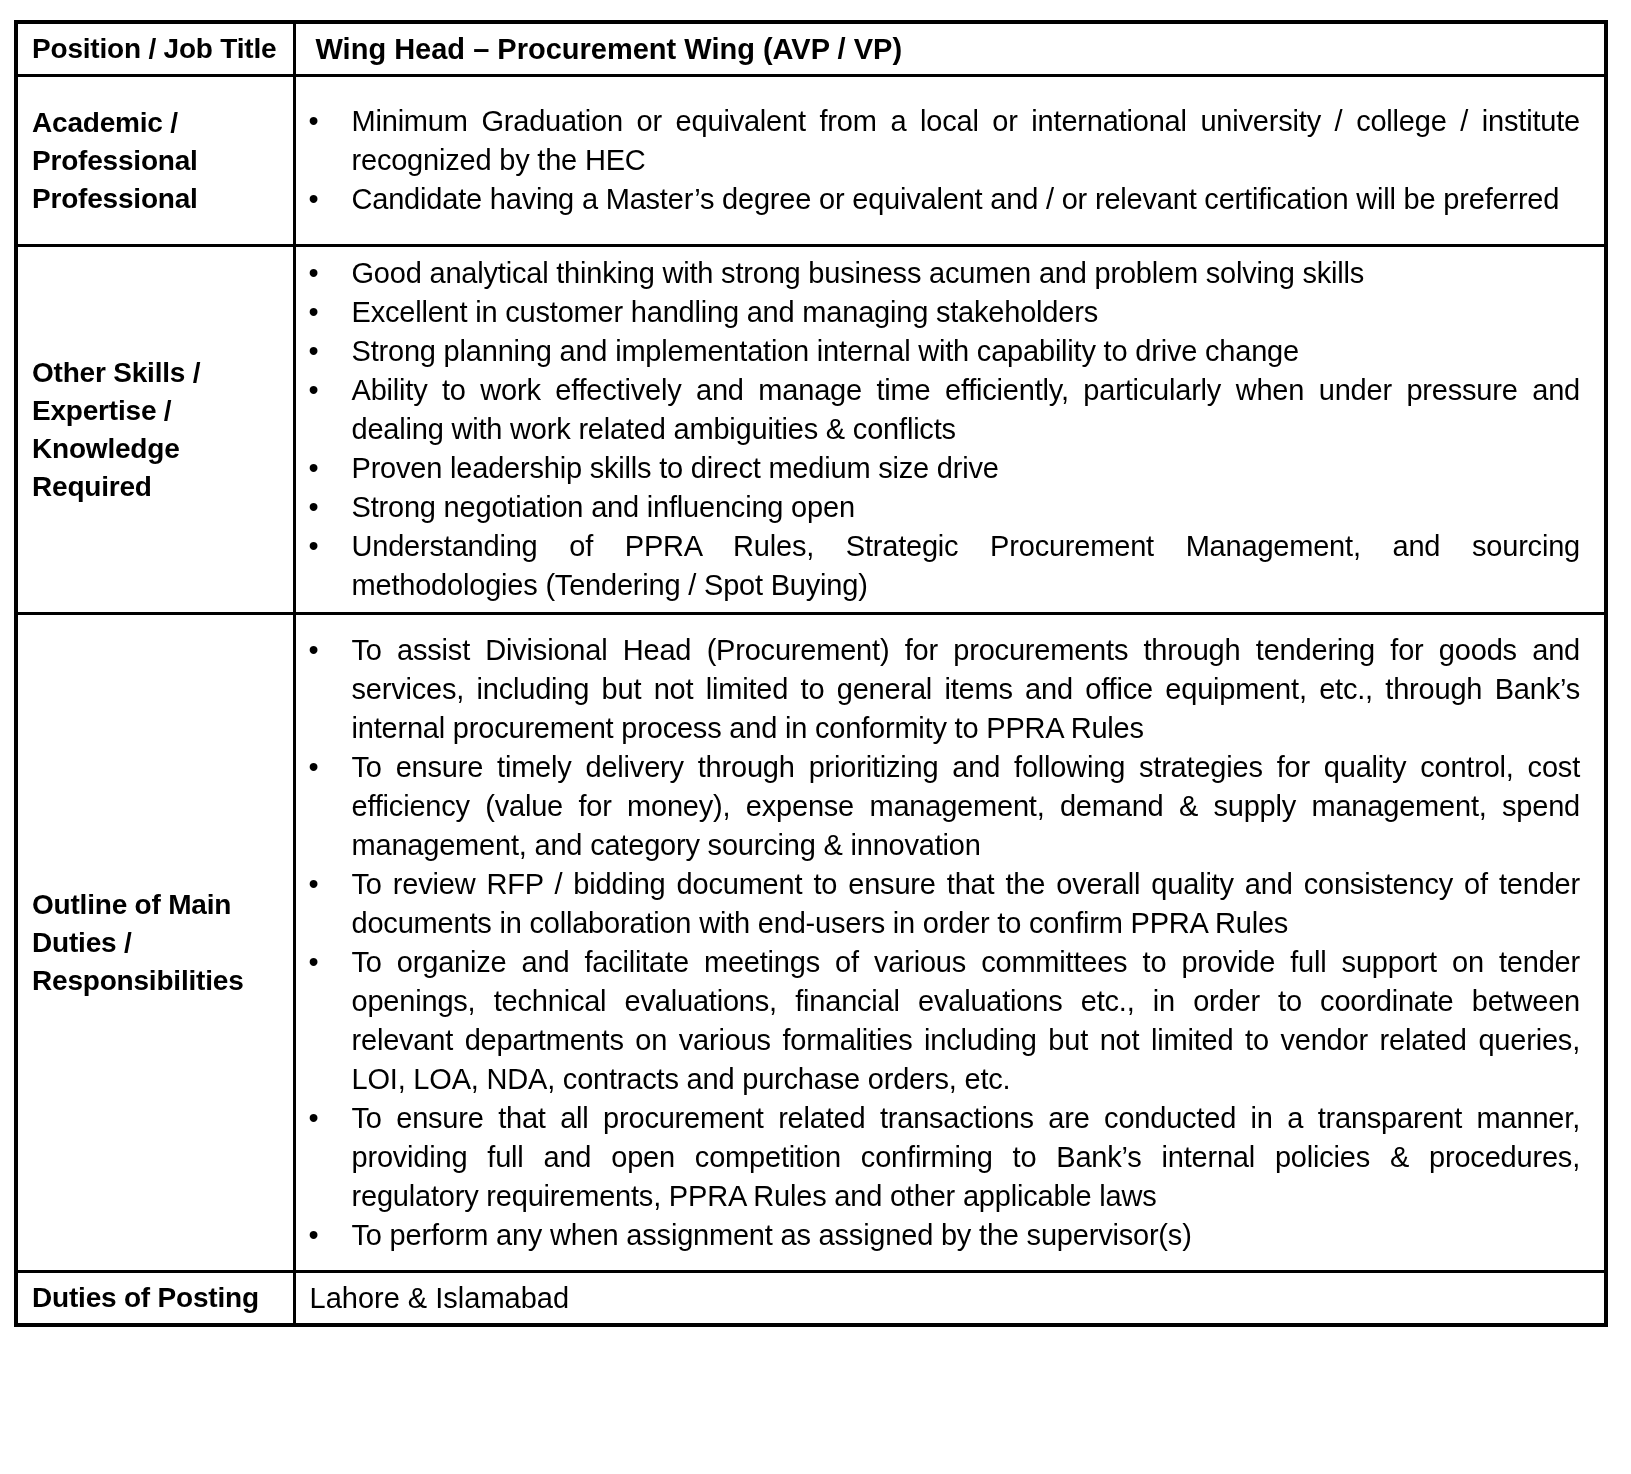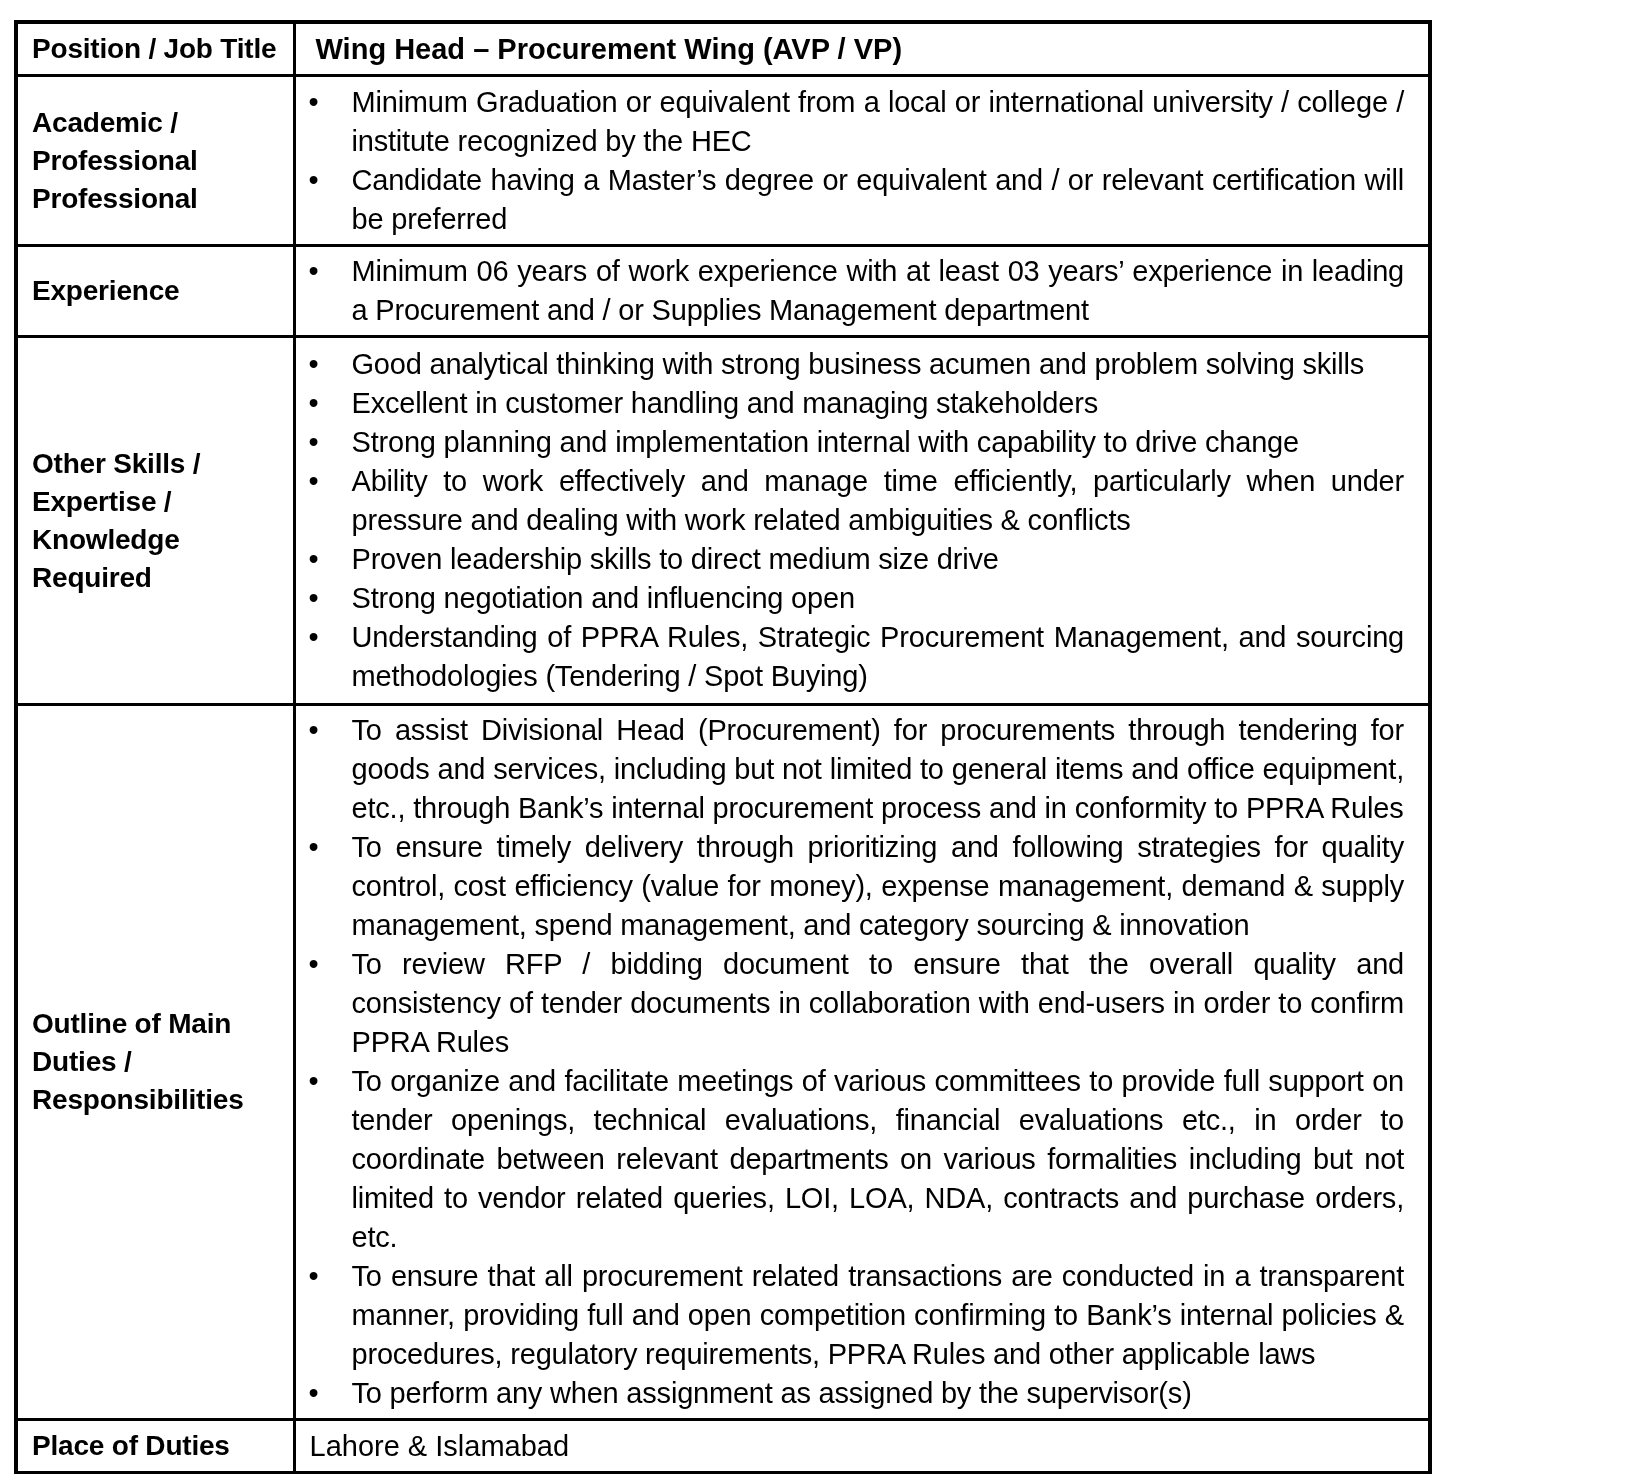--- a/index.html
+++ b/index.html
@@ -11,21 +11,21 @@
     width: 1631px;
     height: 1474px;
     background: #ffffff;
     color: #000000;
     font-family: "Liberation Sans", "DejaVu Sans", sans-serif;
     overflow: hidden;
   }
   table.jd {
     border-collapse: collapse;
     table-layout: fixed;
-    width: 1418px;
+    width: 1594px;
     margin: 20px 0 0 14px;
     border: 4px solid #000000;
   }
   .jd td {
     border: 3px solid #000000;
     vertical-align: middle;
     padding: 0;
   }
   col.c1 { width: 278px; }
   td.label {
@@ -98,31 +98,20 @@
             <span class="btext">Minimum Graduation or equivalent from a local or international university / college / institute recognized by the HEC</span>
           </li>
           <li class="bi">
             <span class="marker">•</span>
             <span class="btext">Candidate having a Master’s degree or equivalent and / or relevant certification will be preferred</span>
           </li>
         </ul>
       </td>
     </tr>
 
-    <tr class="r3">
-      <td class="label">Experience</td>
-      <td class="value">
-        <ul class="blist">
-          <li class="bi">
-            <span class="marker">•</span>
-            <span class="btext">Minimum 06 years of work experience with at least 03 years’ experience in leading a Procurement and / or Supplies Management department</span>
-          </li>
-        </ul>
-      </td>
-    </tr>
 
     <tr class="r4">
       <td class="label">Other Skills / Expertise / Knowledge Required</td>
       <td class="value">
         <ul class="blist">
           <li class="bi">
             <span class="marker">•</span>
             <span class="btext">Good analytical thinking with strong business acumen and problem solving skills</span>
           </li>
           <li class="bi">
@@ -179,21 +168,21 @@
           </li>
           <li class="bi">
             <span class="marker">•</span>
             <span class="btext">To perform any when assignment as assigned by the supervisor(s)</span>
           </li>
         </ul>
       </td>
     </tr>
 
     <tr class="r6">
-      <td class="label">Place of Duties</td>
+      <td class="label">Duties of Posting</td>
       <td class="value">
         <div class="plain">Lahore &amp; Islamabad</div>
       </td>
     </tr>
 
   </tbody>
     </table>
 </div>
 
 </body></html>

